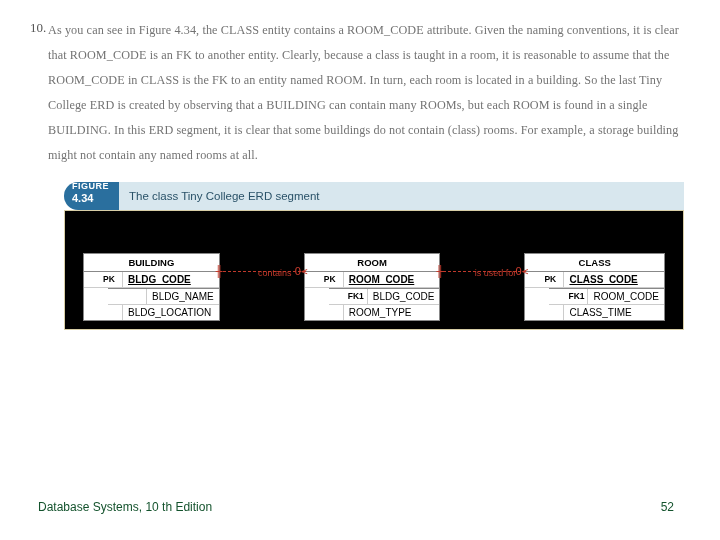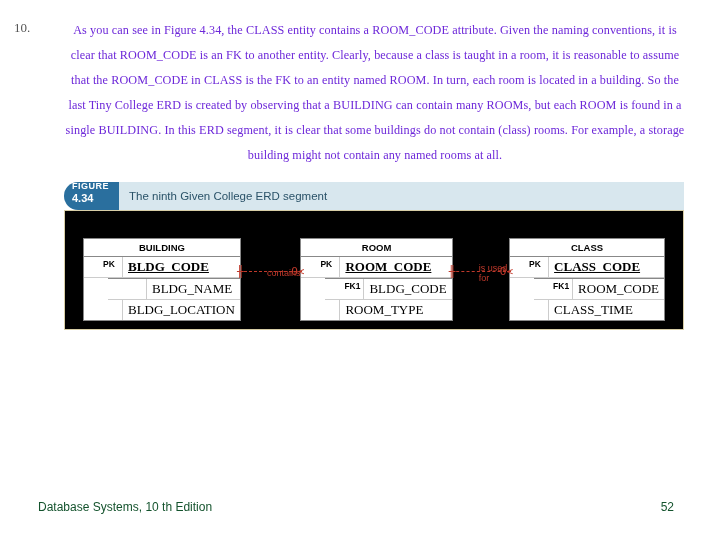--- a/index.html
+++ b/index.html
@@ -9,31 +9,31 @@
     background: #fff;
     font-family: Georgia, 'Times New Roman', serif;
     position: relative;
     color: #444;
   }
   .page {
     padding: 18px 34px 0 30px;
   }
   .item-num {
     position: absolute;
-    left: 14px;
+    left: 30px;
     top: 20px;
     font-size: 13px;
     color: #555;
   }
   .para {
-    margin-left: 34px;
+    margin-left: 18px;
     font-size: 12.2px;
     line-height: 2.05;
-    color: #6d28d9;
-    text-align: center;
+    color: #737373;
+    text-align: left;
     letter-spacing: 0.1px;
   }
   .figure-block {
     margin-left: 34px;
     margin-top: 14px;
     margin-right: 2px;
   }
   .fig-titlebar {
     display: flex;
     align-items: stretch;
@@ -99,22 +99,21 @@
   .entity .ekey {
     width: 32px;
     border-right: 1px solid #ccc;
     padding: 2px 19px;
     font-weight: bold;
     font-size: 8.5px;
   }
   .entity .eattr {
     flex: 1;
     padding: 2px 5px;
-    font-size: 13px;
-    font-family: Liberation Serif, serif;
+    font-size: 10px;
   }
   .entity .pk { text-decoration: underline; font-weight: bold; }
   .entity .section-gap { border-top: 1px solid #888; margin-left: 24px; }
   .connector {
     flex: 1;
     position: relative;
     height: 70px;
     display: flex;
     align-items: center;
     justify-content: center;
@@ -169,21 +168,21 @@
 <div class="page">
   <div class="item-num">10.</div>
   <p class="para">As you can see in Figure 4.34, the CLASS entity contains a ROOM_CODE attribute. Given the naming conventions, it is clear that ROOM_CODE is an FK to another entity. Clearly, because a class is taught in a room, it is reasonable to assume that the ROOM_CODE in CLASS is the FK to an entity named ROOM. In turn, each room is located in a building. So the last Tiny College ERD is created by observing that a BUILDING can contain many ROOMs, but each ROOM is found in a single BUILDING. In this ERD segment, it is clear that some buildings do not contain (class) rooms. For example, a storage building might not contain any named rooms at all.</p>
 
   <div class="figure-block">
     <div class="fig-titlebar">
       <div class="fig-tab">
         <span class="fl">FIGURE</span>
         <span class="fn">4.34</span>
       </div>
-      <div class="fig-caption">The ninth Given College ERD segment</div>
+      <div class="fig-caption">The class Tiny College ERD segment</div>
     </div>
 
     <div class="erd-area">
 
       <div class="entity">
         <div class="ename">BUILDING</div>
         <div class="erow">
           <div class="ekey">PK</div>
           <div class="eattr pk">BLDG_CODE</div>
         </div>

